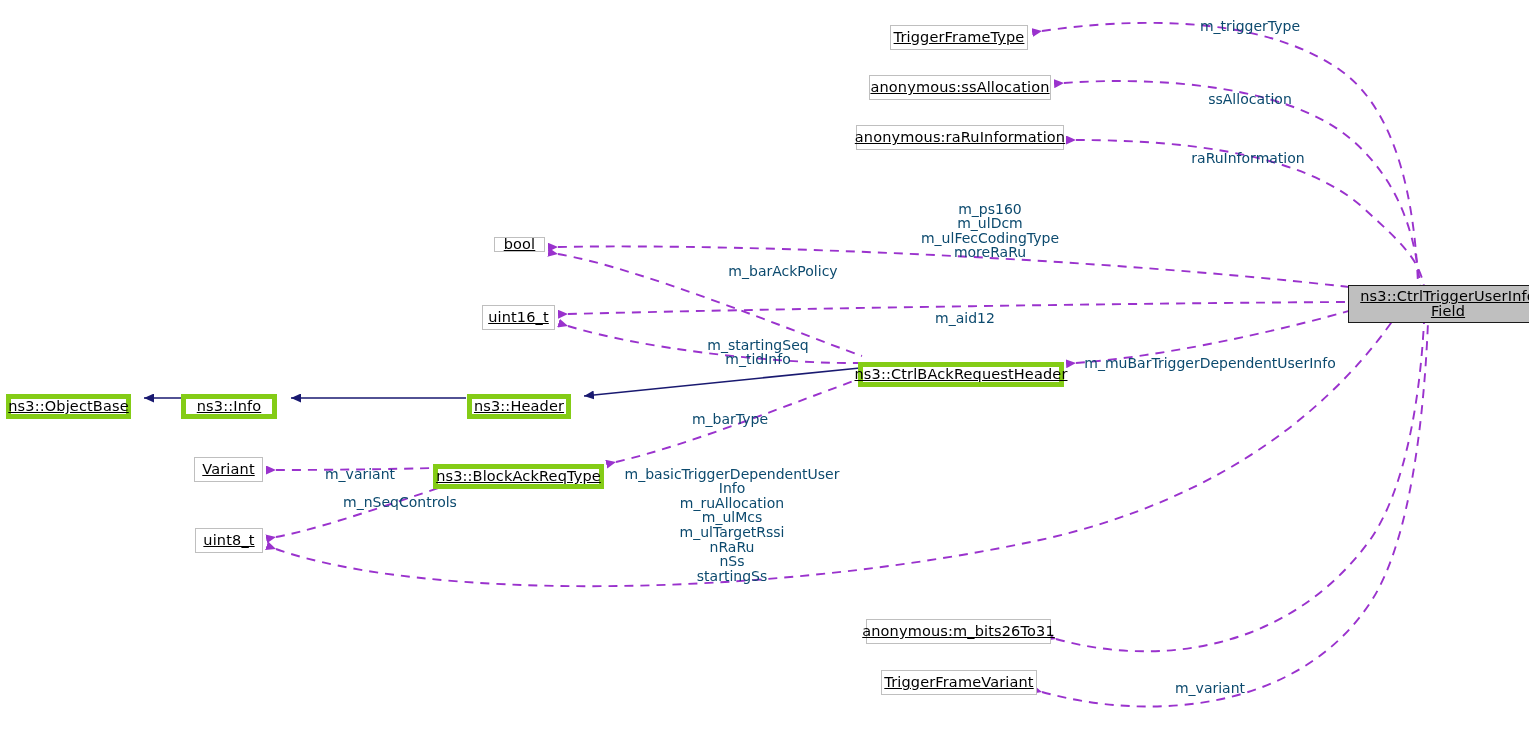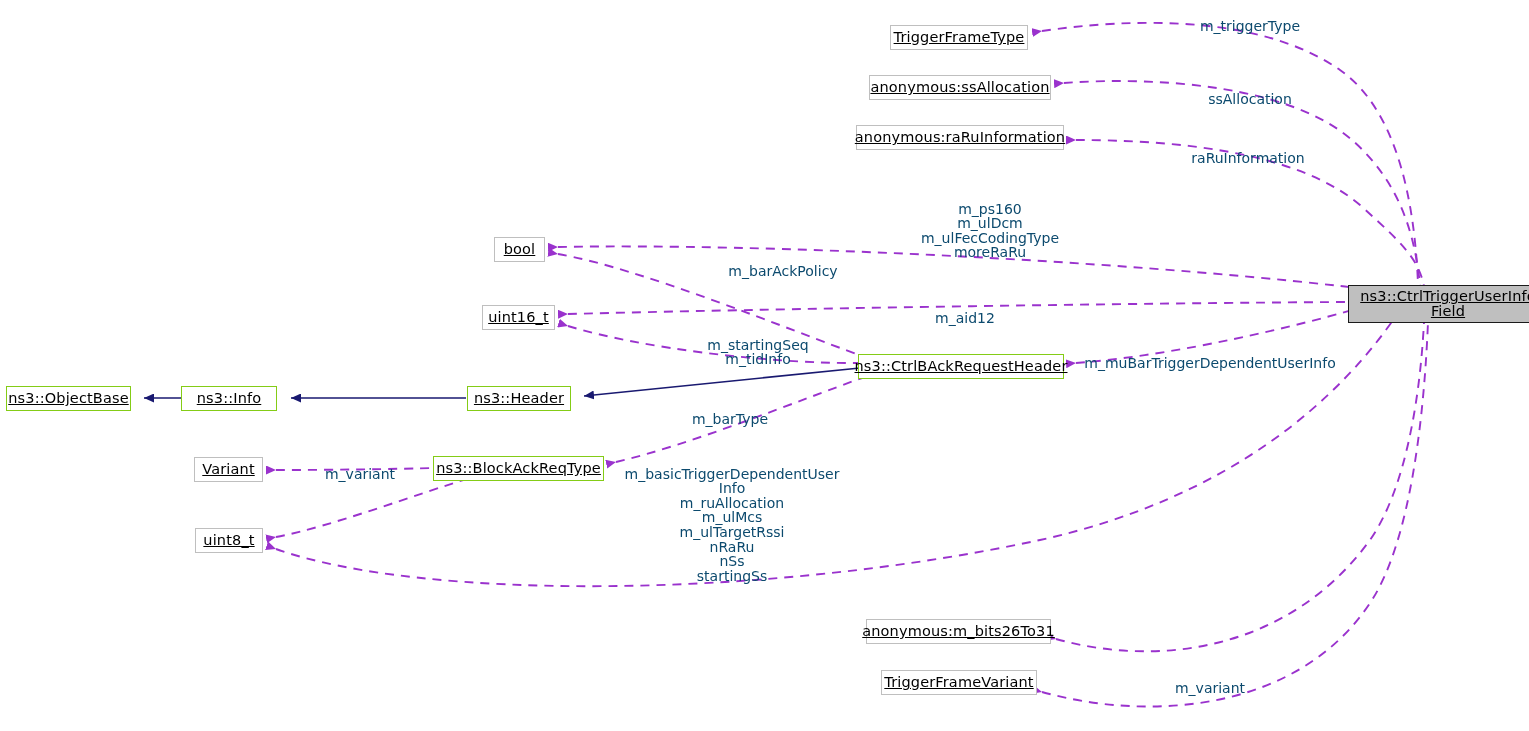--- a/index.html
+++ b/index.html
@@ -36,21 +36,22 @@
     color: #000000;
     background: #ffffff;
     white-space: pre-line;
     letter-spacing: 0.01em;
     text-decoration: underline;
   }
   .node.plain {
     border: 1px solid #bfbfbf;
   }
   .node.klass {
-    border: 1px solid #84cc16;
+    border: 5px solid #84cc16;
+    margin-top: 8px;
   }
   .node.focus {
     border: 1px solid #1b1b1b;
     background: #bfbfbf;
   }
   .edge-label {
     position: absolute;
     font-size: 14px;
     line-height: 14.6px;
     color: #0c4a6e;
@@ -121,21 +122,21 @@
   </div>
 
   <div class="node plain" style="left:869px; top:75px; width:182px; height:25px;">
     <span>anonymous:ssAllocation</span>
   </div>
 
   <div class="node plain" style="left:856px; top:125px; width:208px; height:25px;">
     <span>anonymous:raRuInformation</span>
   </div>
 
-  <div class="node plain" style="left:494px; top:237px; width:51px; height:25px;">
+  <div class="node plain" style="left:494px; top:237px; width:51px; height:15px;">
     <span>bool</span>
   </div>
 
   <div class="node plain" style="left:482px; top:305px; width:73px; height:25px;">
     <span>uint16_t</span>
   </div>
 
   <div class="node plain" style="left:194px; top:457px; width:69px; height:25px;">
     <span>Variant</span>
   </div>
@@ -214,20 +215,23 @@
   </div>
 
   <div class="edge-label" style="left:640px; top:397px; width:180px;">
     <span>m_barType</span>
   </div>
 
   <div class="edge-label" style="left:280px; top:452px; width:160px;">
     <span>m_variant</span>
   </div>
 
+  <div class="edge-label" style="left:280px; top:480px; width:240px;">
+    <span>m_nSeqControls</span>
+  </div>
 
   <div class="edge-label" style="left:600px; top:452px; width:264px;">
     <span>m_basicTriggerDependentUser
 Info
 m_ruAllocation
 m_ulMcs
 m_ulTargetRssi
 nRaRu
 nSs
 startingSs</span>

